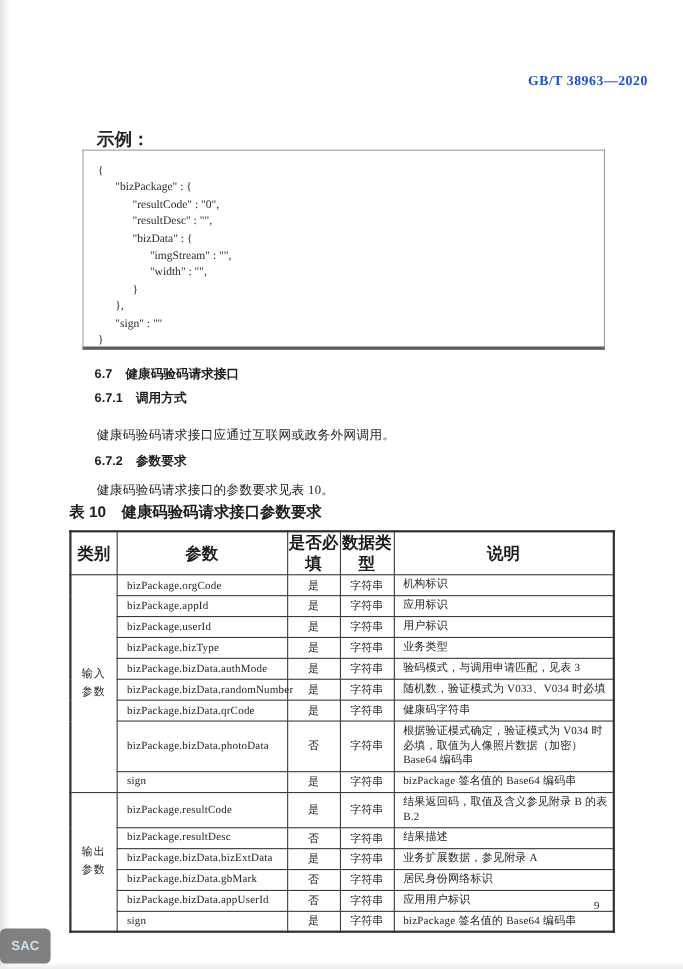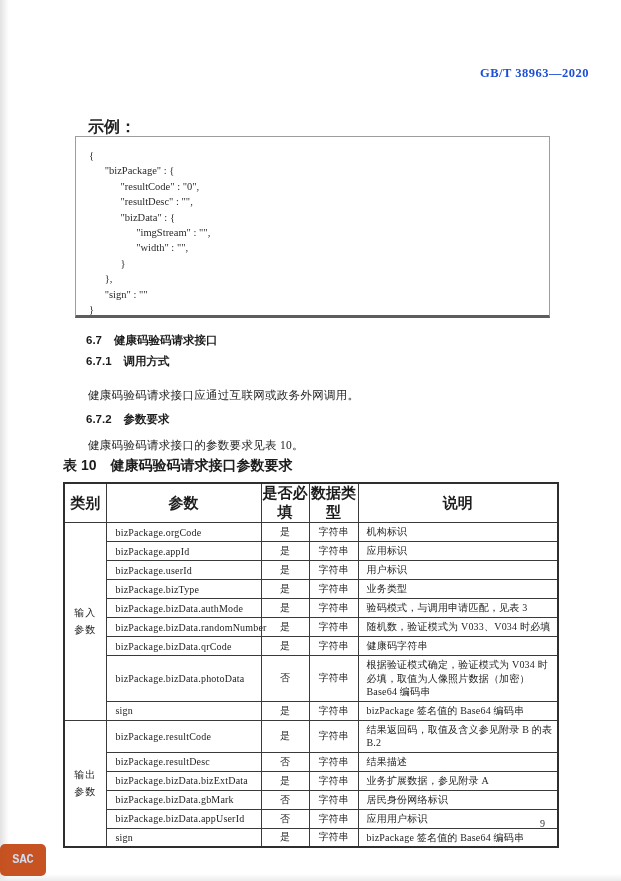--- a/index.html
+++ b/index.html
@@ -110,24 +110,24 @@
   tr.tall td { height: 38px; margin-top: 27px; }
 
   .page-number {
     position: absolute; top: 818px; right: 76px;
     font-size: 10px; color: #333;
   }
 
   .watermark {
     position: absolute; left: 0px; top: 844px;
     width: 46px; height: 32px;
-    background: #c2410c;
+    background: #737373;
     border-radius: 5px;
     display: flex; align-items: center; justify-content: center;
-    font-family: Liberation Mono, monospace;
+    font-family: Liberation Sans, sans-serif;
     font-weight: bold; font-size: 12px; color: #cdd9ef;
     opacity: 0.9;
   }
 </style>
 </head>
 <body>
 
 <div class="page">
   <div class="edge-left"></div>
   <div class="edge-bottom"></div>

